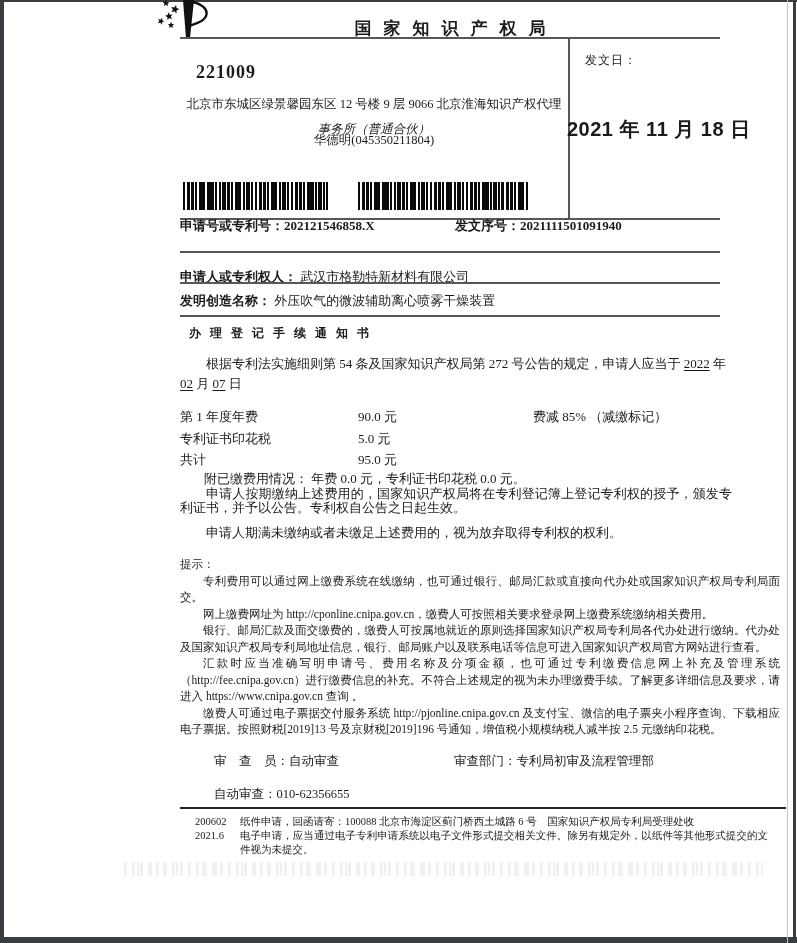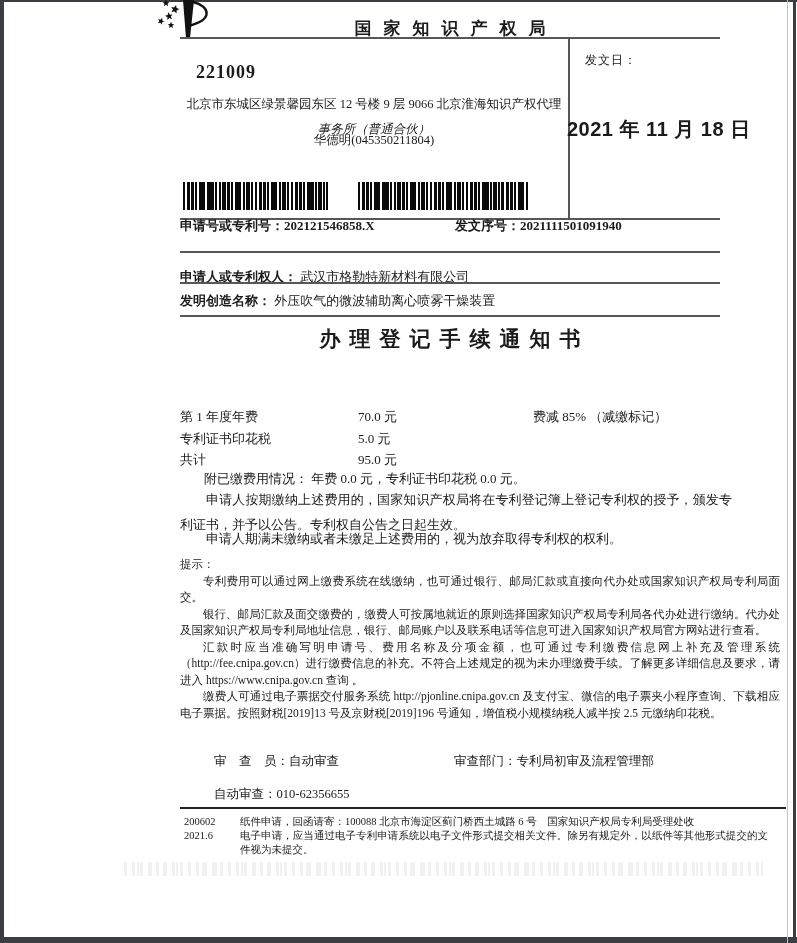--- a/index.html
+++ b/index.html
@@ -34,41 +34,41 @@
     repeating-linear-gradient(90deg,#0a0a0a 0 1px,transparent 1px 13px);}
   .ghost-strip{left:124px;top:862px;width:640px;height:14px;opacity:0.05;background-image:
     repeating-linear-gradient(90deg,#000 0 3px,transparent 3px 8px),
     repeating-linear-gradient(90deg,#000 0 2px,transparent 2px 13px);}
   
   .frow{left:180px;width:560px;font-size:13px;}
   .flabel{font-family:"Liberation Sans","DejaVu Sans",sans-serif;font-weight:bold;}
   .fval-b{font-weight:bold;}
   .serial-group{position:absolute;left:275px;top:0;}
   
-  .notice-title{left:180px;top:325px;width:540px;text-align:center;font-size:21px;font-weight:bold;
+  .notice-title{left:180px;top:325px;width:540px;text-align:left;font-size:12px;font-weight:bold;
                 letter-spacing:9px;text-indent:9px;}
   .intro{left:180px;top:354px;width:552px;font-size:13px;line-height:20px;}
   .indent{text-indent:2em;}
   .u{text-decoration:underline;text-underline-offset:2px;}
   
   .fee-row{left:180px;width:560px;font-size:13px;}
   .fee-amt{position:absolute;left:178px;top:0;}
   .fee-note{position:absolute;left:353px;top:0;}
   .paid{left:204px;top:470px;font-size:13px;}
-  .para{left:180px;width:552px;font-size:13px;line-height:25px;text-align:justify;margin:0;}
+  .para{left:180px;width:552px;font-size:13px;line-height:14px;text-align:justify;margin:0;}
   
   .tips{left:180px;top:556px;width:600px;font-size:11.5px;line-height:16.5px;}
   .tips p{margin:0;text-indent:2em;text-align:justify;}
   .tips .tips-label{text-indent:0;}
   
   .signoff{left:214px;width:540px;font-size:12.5px;}
   .dept-group{position:absolute;left:240px;top:0;}
   
   .footnote{left:180px;top:815px;width:590px;font-size:10.5px;line-height:14px;}
-  .fn-codes{position:absolute;left:4px;top:0;}
+  .fn-codes{position:absolute;left:15px;top:0;}
   .fn-text{position:absolute;left:60px;top:0;width:528px;text-align:justify;}
   .logo-svg{position:absolute;left:148px;top:0;}
 </style>
 </head>
 <body>
 
 <div class="page">
 
   <div class="abs edge-left"></div>
   <div class="abs edge-top"></div>
@@ -115,43 +115,45 @@
   </div>
   <div class="abs hline" style="left:180px;top:282px;width:540px;"></div>
 
   <div class="abs frow" style="top:292px;">
     <span class="flabel">发明创造名称：</span> <span>外压吹气的微波辅助离心喷雾干燥装置</span>
   </div>
   <div class="abs hline" style="left:180px;top:315px;width:540px;"></div>
 
   <div class="abs notice-title sans">办理登记手续通知书</div>
   <div class="abs intro">
+    <div class="indent"><span>根据专利法实施细则第 54 条及国家知识产权局第 272 号公告的规定，申请人应当于 </span><span class="u">2022</span><span> 年 </span><span class="u">02</span><span> 月 </span><span class="u">07</span><span> 日</span></div>
   </div>
 
   <div class="abs fee-row" style="top:408px;">
     <span>第 1 年度年费</span>
-    <span class="fee-amt">70.0 元</span>
+    <span class="fee-amt">90.0 元</span>
     <span class="fee-note">费减 85%  （减缴标记）</span>
   </div>
   <div class="abs fee-row" style="top:430px;">
     <span>专利证书印花税</span>
     <span class="fee-amt">5.0 元</span>
   </div>
   <div class="abs fee-row" style="top:451px;">
     <span>共计</span>
     <span class="fee-amt">95.0 元</span>
   </div>
   <div class="abs paid">附已缴费用情况：  年费 0.0  元，专利证书印花税 0.0  元。</div>
 
   <p class="abs para indent" style="top:487px;">申请人按期缴纳上述费用的，国家知识产权局将在专利登记簿上登记专利权的授予，颁发专利证书，并予以公告。专利权自公告之日起生效。</p>
   <p class="abs para indent" style="top:526px;">申请人期满未缴纳或者未缴足上述费用的，视为放弃取得专利权的权利。</p>
 
   <div class="abs tips">
     <p class="tips-label">提示：</p>
     <p>专利费用可以通过网上缴费系统在线缴纳，也可通过银行、邮局汇款或直接向代办处或国家知识产权局专利局面交。</p>
+    <p>网上缴费网址为 http://cponline.cnipa.gov.cn，缴费人可按照相关要求登录网上缴费系统缴纳相关费用。</p>
     <p>银行、邮局汇款及面交缴费的，缴费人可按属地就近的原则选择国家知识产权局专利局各代办处进行缴纳。代办处及国家知识产权局专利局地址信息，银行、邮局账户以及联系电话等信息可进入国家知识产权局官方网站进行查看。</p>
     <p>汇款时应当准确写明申请号、费用名称及分项金额，也可通过专利缴费信息网上补充及管理系统（http://fee.cnipa.gov.cn）进行缴费信息的补充。不符合上述规定的视为未办理缴费手续。了解更多详细信息及要求，请进入 https://www.cnipa.gov.cn 查询 。</p>
     <p>缴费人可通过电子票据交付服务系统 http://pjonline.cnipa.gov.cn 及支付宝、微信的电子票夹小程序查询、下载相应电子票据。按照财税[2019]13 号及京财税[2019]196 号通知，增值税小规模纳税人减半按 2.5 元缴纳印花税。</p>
   </div>
 
   <div class="abs signoff" style="top:753px;">
     <span>审　查　员：</span><span>自动审查</span>
     <span class="dept-group"><span>审查部门：</span><span>专利局初审及流程管理部</span></span>
   </div>
   <div class="abs signoff" style="top:786px;">

